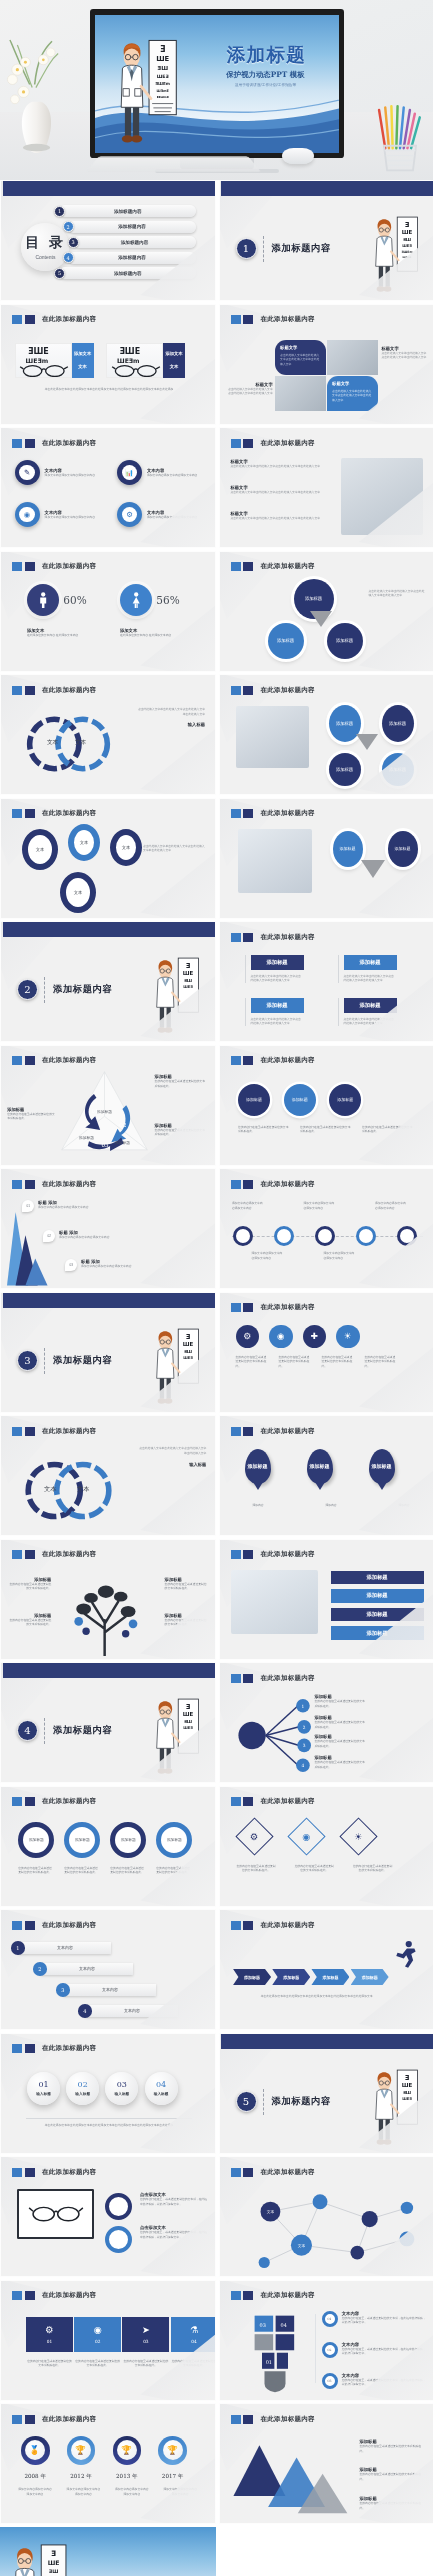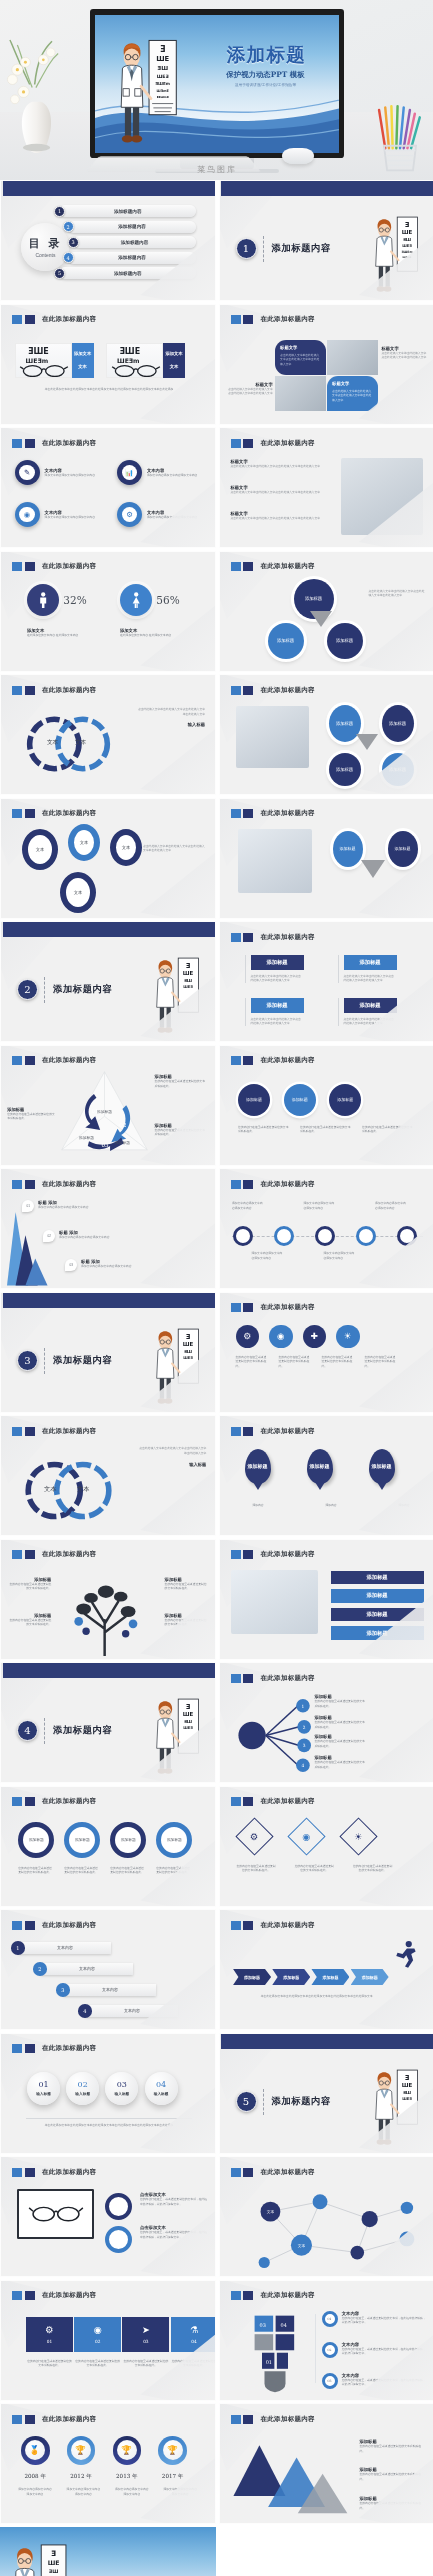--- a/index.html
+++ b/index.html
@@ -131,21 +131,21 @@
   }
   .sec-doctor { position:absolute; right:13.6px; top:32px; width:48px; height:82px; }
 
   
   .toc-circle{
     position:absolute; left:20.4px; top:42px; width:48px; height:48px; border-radius:50%;
     background:radial-gradient(circle at 34% 30%,#fdfdfd,#e2e2e3);
     box-shadow:0 3.1px 7.4px rgba(0,0,0,.16);
     display:flex;flex-direction:column;align-items:center;justify-content:center;
   }
-  .toc-circle .cn{font-size:11px;font-weight:bold;color:#2e3440;letter-spacing:2.5px;
+  .toc-circle .cn{font-size:14px;font-weight:bold;color:#2e3440;letter-spacing:2.5px;
     font-family:"DejaVu Serif","Liberation Serif",serif;}
   .toc-circle .en{font-size:5px;color:#5c626d;margin-top:1.2px;}
   .toc-list{position:absolute;left:53px;top:23.5px;width:142px;}
   .toc-item{display:flex;align-items:center;height:13.6px;margin-bottom:1.9px;position:relative;}
   .toc-bullet{
     width:11px;height:11px;border-radius:50%;color:#fff;font-size:5px;
     display:flex;align-items:center;justify-content:center;z-index:3;
     border:1.2px solid #f6f6f6;box-shadow:0 0.6px 1.9px rgba(0,0,0,.3);
     font-family:"DejaVu Serif","Liberation Serif",serif;
   }
@@ -350,21 +350,20 @@
       </g>
       <path d="M14 66 h52 l-5 40 h-42 Z" fill="none" stroke="#d8dbdf" stroke-width="3"></path>
       <g stroke="#e4e7ea" stroke-width="2" fill="none">
         <line x1="15" y1="74" x2="65" y2="74"></line>
           <line x1="17" y1="82" x2="63" y2="82"></line>
         <line x1="19" y1="90" x2="61" y2="90"></line>
           <line x1="21" y1="98" x2="59" y2="98"></line>
       </g>
     </svg>
 
-    <div class="hero-caption">菜鸟图库</div>
   </div>
 
   <div class="grid">
 
     <div class="slide poly-bg">
       <div class="divider-bar"></div>
       <div class="toc-circle">
         <div class="cn">目 录</div>
         <div class="en">Contents</div>
       </div>
@@ -568,21 +567,21 @@
         <span class="sl-chip dark"></span>
         <span class="sl-title">在此添加标题内容</span>
       </div>
       <div style="position:absolute;left:26px;top:32px;display:flex;align-items:center;gap:4.3px">
         <div class="pcircle d">
           <svg viewBox="0 0 24 32" width="12.4" height="16">
             <circle cx="12" cy="5" r="4.3" fill="#fff"></circle>
             <path d="M6 11 h12 v12 h-3.5 v9 h-5 v-9 H6 Z" fill="#fff"></path>
           </svg>
         </div>
-        <span class="pct">32%</span>
+        <span class="pct">60%</span>
       </div>
       <div style="position:absolute;left:119px;top:32px;display:flex;align-items:center;gap:4.3px">
         <div class="pcircle l">
           <svg viewBox="0 0 24 32" width="12.4" height="16">
             <circle cx="12" cy="5" r="4.3" fill="#fff"></circle>
             <path d="M12 10 L19 23 H5 Z" fill="#fff"></path>
             <rect x="9" y="23" width="2.6" height="9" fill="#fff"></rect>
               <rect x="12.4" y="23" width="2.6" height="9" fill="#fff"></rect>
           </svg>
         </div>

